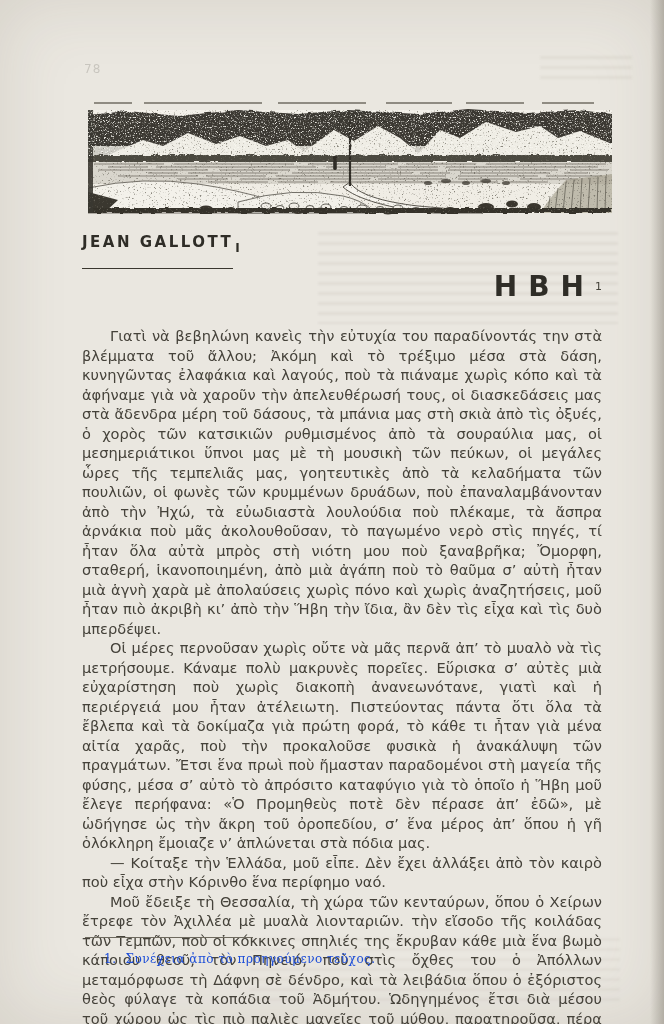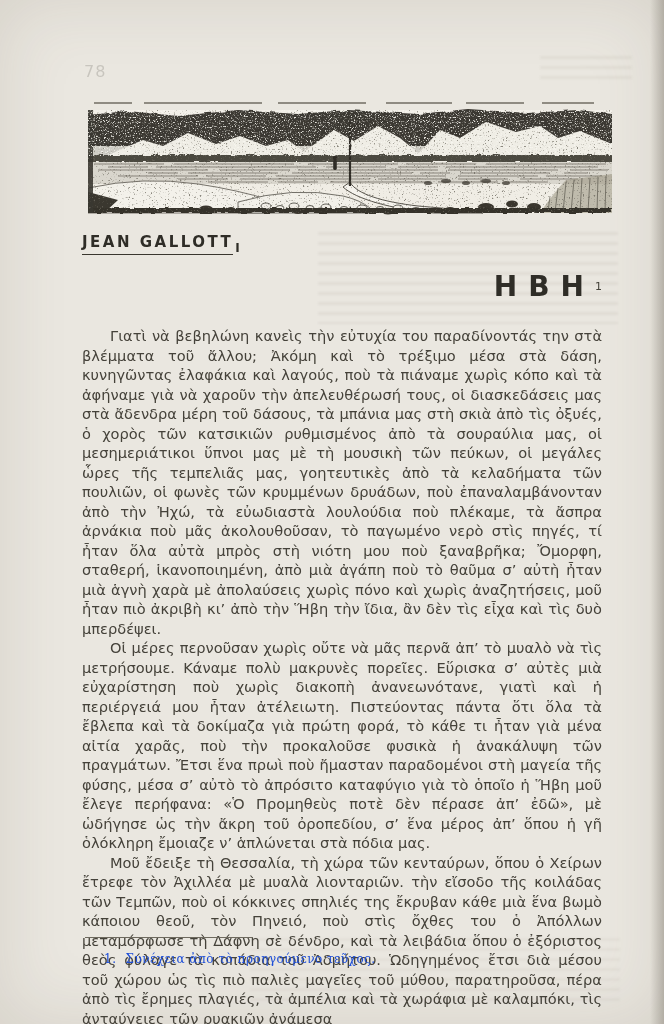--- a/index.html
+++ b/index.html
@@ -16,21 +16,21 @@
     box-shadow:inset 0 0 70px rgba(90,80,60,0.14);
     overflow:hidden;
   }
   .right-edge-shadow{
     position:absolute;right:0;top:0;width:14px;height:100%;
     background:linear-gradient(to right, rgba(0,0,0,0), rgba(70,64,52,0.28));
     pointer-events:none;
   }
   .faint-page-number{
     position:absolute;left:84px;top:62px;
-    font-size:16px;color:var(--ink,#45423a);opacity:0.20;
+    font-size:12px;color:var(--ink,#45423a);opacity:0.20;
     letter-spacing:1px;
   }
   .ghost{
     position:absolute;
     background:repeating-linear-gradient(to bottom, rgba(118,110,92,0.10) 0 3px, rgba(0,0,0,0) 3px 10px);
     filter:blur(1.2px);
     pointer-events:none;
   }
   .ghost.g1{left:318px;top:232px;width:300px;height:92px;opacity:.8;}
   .ghost.g2{left:540px;top:56px;width:92px;height:26px;opacity:.7;}
@@ -39,21 +39,21 @@
     position:absolute;left:88px;top:100px;width:524px;height:120px;
   }
   .author{
     position:absolute;left:82px;top:233px;
     color:var(--title_ink,#2f2d27);
     font-size:15px;font-weight:600;letter-spacing:2.5px;
     white-space:nowrap;
   }
   .author .main{
     border-bottom:1.5px solid #3a372f;
-    padding-bottom:3px;
+    padding-bottom:17px;
   }
   .author .tail{
     font-size:12px;
     vertical-align:-5px;
     margin-left:2px;
   }
   .title-wrap{
     position:absolute;left:82px;top:270px;width:520px;
     text-align:right;
     color:var(--title_ink,#2f2d27);
@@ -212,20 +212,21 @@
     <span class="main">JEAN GALLOTT</span><span class="tail">I</span>
   </div>
 
   <div class="title-wrap">
     <h1>ΗΒΗ</h1><sup>1</sup>
   </div>
 
   <div class="body-text">
     <p>Γιατὶ νὰ βεβηλώνη κανεὶς τὴν εὐτυχία του παραδίνοντάς την στὰ βλέμματα τοῦ ἄλλου; Ἀκόμη καὶ τὸ τρέξιμο μέσα στὰ δάση, κυνηγῶντας ἐλαφάκια καὶ λαγούς, ποὺ τὰ πιάναμε χωρὶς κόπο καὶ τὰ ἀφήναμε γιὰ νὰ χαροῦν τὴν ἀπελευθέρωσή τους, οἱ διασκεδάσεις μας στὰ ἄδενδρα μέρη τοῦ δάσους, τὰ μπάνια μας στὴ σκιὰ ἀπὸ τὶς ὀξυές, ὁ χορὸς τῶν κατσικιῶν ρυθμισμένος ἀπὸ τὰ σουραύλια μας, οἱ μεσημεριάτικοι ὕπνοι μας μὲ τὴ μουσικὴ τῶν πεύκων, οἱ μεγάλες ὧρες τῆς τεμπελιᾶς μας, γοητευτικὲς ἀπὸ τὰ κελαδήματα τῶν πουλιῶν, οἱ φωνὲς τῶν κρυμμένων δρυάδων, ποὺ ἐπαναλαμβάνονταν ἀπὸ τὴν Ἠχώ, τὰ εὐωδιαστὰ λουλούδια ποὺ πλέκαμε, τὰ ἄσπρα ἀρνάκια ποὺ μᾶς ἀκολουθοῦσαν, τὸ παγωμένο νερὸ στὶς πηγές, τί ἦταν ὅλα αὐτὰ μπρὸς στὴ νιότη μου ποὺ ξαναβρῆκα; Ὄμορφη, σταθερή, ἱκανοποιημένη, ἀπὸ μιὰ ἀγάπη ποὺ τὸ θαῦμα σ’ αὐτὴ ἦταν μιὰ ἁγνὴ χαρὰ μὲ ἀπολαύσεις χωρὶς πόνο καὶ χωρὶς ἀναζητήσεις, μοῦ ἦταν πιὸ ἀκριβὴ κι’ ἀπὸ τὴν Ἥβη τὴν ἴδια, ἂν δὲν τὶς εἶχα καὶ τὶς δυὸ μπερδέψει.</p>
     <p>Οἱ μέρες περνοῦσαν χωρὶς οὔτε νὰ μᾶς περνᾶ ἀπ’ τὸ μυαλὸ νὰ τὶς μετρήσουμε. Κάναμε πολὺ μακρυνὲς πορεῖες. Εὕρισκα σ’ αὐτὲς μιὰ εὐχαρίστηση ποὺ χωρὶς διακοπὴ ἀνανεωνότανε, γιατὶ καὶ ἡ περιέργειά μου ἦταν ἀτέλειωτη. Πιστεύοντας πάντα ὅτι ὅλα τὰ ἔβλεπα καὶ τὰ δοκίμαζα γιὰ πρώτη φορά, τὸ κάθε τι ἦταν γιὰ μένα αἰτία χαρᾶς, ποὺ τὴν προκαλοῦσε φυσικὰ ἡ ἀνακάλυψη τῶν πραγμάτων. Ἔτσι ἕνα πρωὶ ποὺ ἤμασταν παραδομένοι στὴ μαγεία τῆς φύσης, μέσα σ’ αὐτὸ τὸ ἀπρόσιτο καταφύγιο γιὰ τὸ ὁποῖο ἡ Ἥβη μοῦ ἔλεγε περήφανα: «Ὁ Προμηθεὺς ποτὲ δὲν πέρασε ἀπ’ ἐδῶ», μὲ ὡδήγησε ὡς τὴν ἄκρη τοῦ ὀροπεδίου, σ’ ἕνα μέρος ἀπ’ ὅπου ἡ γῆ ὁλόκληρη ἔμοιαζε ν’ ἁπλώνεται στὰ πόδια μας.</p>
+    <p>— Κοίταξε τὴν Ἑλλάδα, μοῦ εἶπε. Δὲν ἔχει ἀλλάξει ἀπὸ τὸν καιρὸ ποὺ εἶχα στὴν Κόρινθο ἕνα περίφημο ναό.</p>
     <p>Μοῦ ἔδειξε τὴ Θεσσαλία, τὴ χώρα τῶν κενταύρων, ὅπου ὁ Χείρων ἔτρεφε τὸν Ἀχιλλέα μὲ μυαλὰ λιονταριῶν. τὴν εἴσοδο τῆς κοιλάδας τῶν Τεμπῶν, ποὺ οἱ κόκκινες σπηλιές της ἔκρυβαν κάθε μιὰ ἕνα βωμὸ κάποιου θεοῦ, τὸν Πηνειό, ποὺ στὶς ὄχθες του ὁ Ἀπόλλων μεταμόρφωσε τὴ Δάφνη σὲ δένδρο, καὶ τὰ λειβάδια ὅπου ὁ ἐξόριστος θεὸς φύλαγε τὰ κοπάδια τοῦ Ἀδμήτου. Ὡδηγημένος ἔτσι διὰ μέσου τοῦ χώρου ὡς τὶς πιὸ παλιὲς μαγεῖες τοῦ μύθου, παρατηροῦσα, πέρα ἀπὸ τὶς ἔρημες πλαγιές, τὰ ἀμπέλια καὶ τὰ χωράφια μὲ καλαμπόκι, τὶς ἀνταύγειες τῶν ρυακιῶν ἀνάμεσα</p>
   </div>
 
   <div class="footnote-rule"></div>
   <div class="footnote">
     <span class="marker">1.</span><span>Συνέχεια ἀπὸ τὸ προηγούμενο τεῦχος.</span>
   </div>
 
 </div>
 

